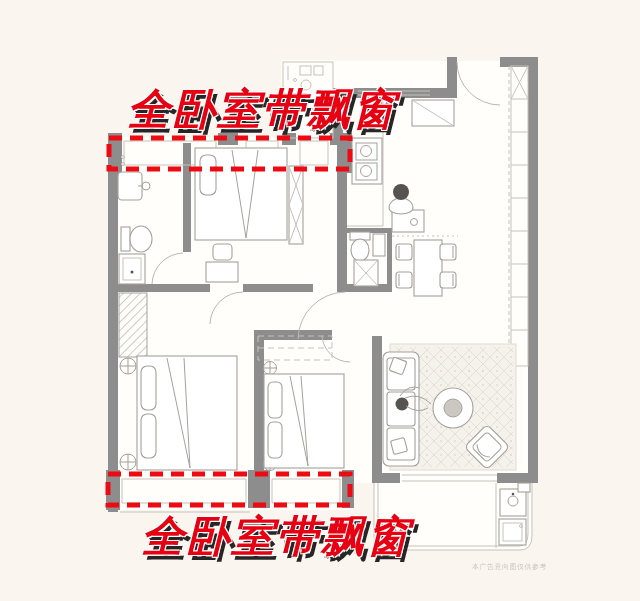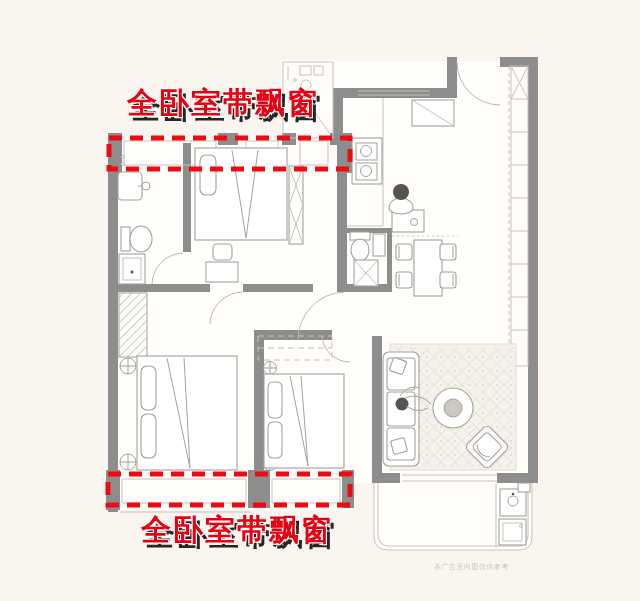--- a/index.html
+++ b/index.html
@@ -12,27 +12,27 @@
   svg{position:absolute;left:0;top:0}
   .floor{fill:#fffefb}
   .wall{fill:var(--wall)}
   .furn{fill:#ffffff;stroke:#a5a19b;stroke-width:1.1}
   .line{stroke:#a5a19b;stroke-width:1;fill:none}
   .lite{stroke:#c7c2ba;stroke-width:1;fill:none}
   .door{stroke:#bcb8b1;stroke-width:1;fill:none}
   .dark{fill:#565350}
   .rug{fill:#f5f2ec;stroke:#dfdbd2;stroke-width:1}
   .dash-red{fill:none;stroke:var(--red);stroke-width:5;stroke-dasharray:13 8}
-  .label{position:absolute;font-weight:900;color:var(--labelRed);font-size:30px;
+  .label{position:absolute;font-weight:900;color:var(--labelRed);font-size:43px;
          letter-spacing:2px;white-space:nowrap;line-height:1;
          text-shadow:-1px -1px 0 #fff,1px -1px 0 #fff,-1px 1px 0 #fff,1px 1px 0 #fff,
-                     4px 5px 0 var(--shadow);}
+                     4px 5px 0 var(--shadow);font-style:italic;}
   .label-top{left:127px;top:88px}
   .label-bottom{left:141px;top:515px}
-  .watermark{position:absolute;left:434px;top:562px;font-size:7px;color:#ccc5bb;
+  .watermark{position:absolute;left:472px;top:562px;font-size:7px;color:#ccc5bb;
              letter-spacing:.5px;white-space:nowrap}
 </style>
 </head>
 <body>
 
 <div class="stage">
 <svg width="640" height="601" viewBox="0 0 640 601">
   <defs>
     <pattern id="hatch" width="6" height="6" patternUnits="userSpaceOnUse" patternTransform="rotate(45)">
       <line x1="0" y1="0" x2="0" y2="6" stroke="#9b978f" stroke-width="1"></line>

